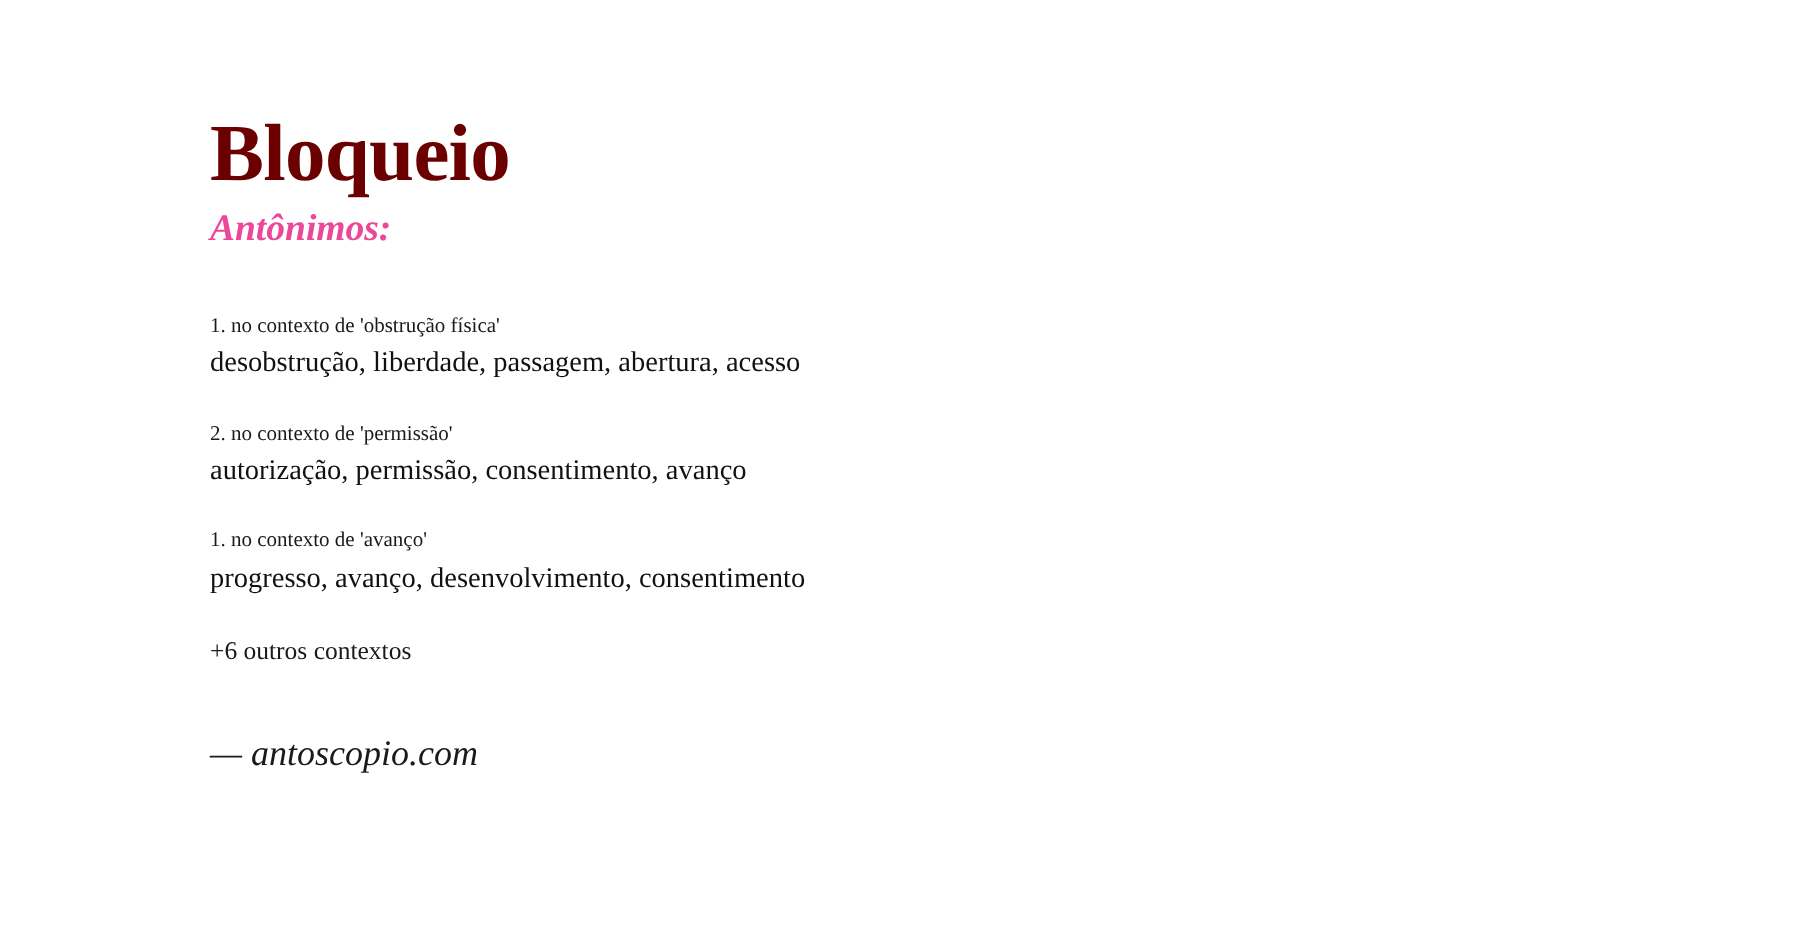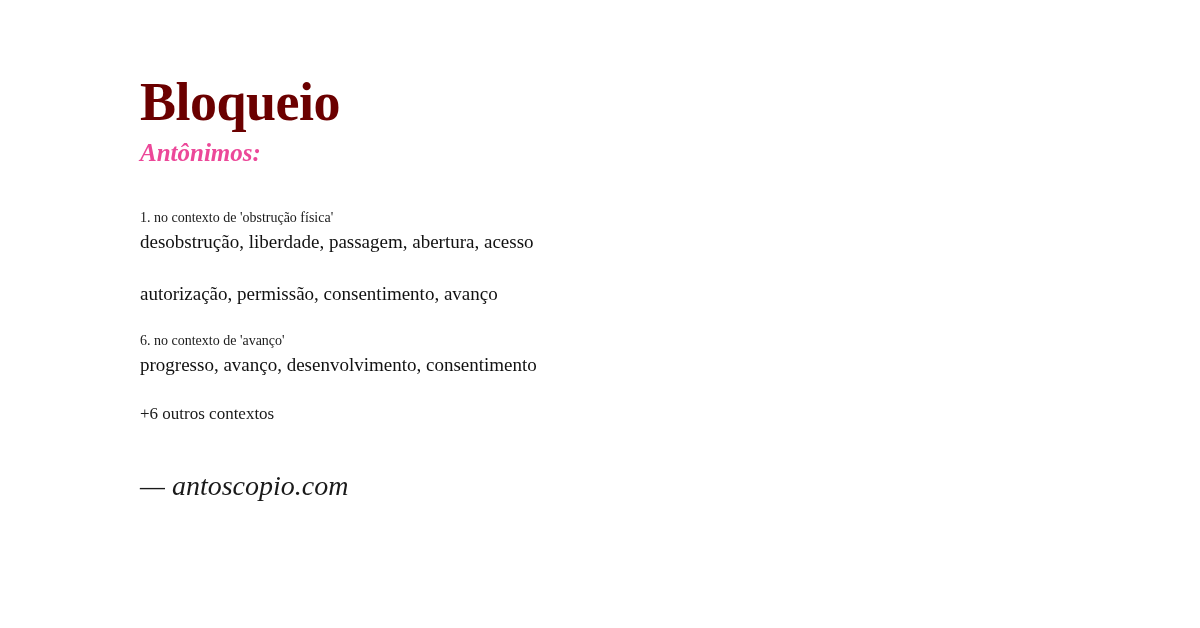--- a/index.html
+++ b/index.html
@@ -53,46 +53,47 @@
     color: #111111;
     line-height: 1.35;
   }
   .more {
     font-size: 17px;
     color: #1a1a1a;
     margin-top: 22px;
   }
   .source {
     margin-top: 46px;
-    font-size: 28px;
+    font-size: 24px;
     font-style: italic;
     color: #1a1a1a;
   }
 </style>
 </head>
 <body>
 
 <div class="page">
 
   <h1 class="title">Bloqueio</h1>
   <div class="subtitle">Antônimos:</div>
 
   <div class="senses">
 
     <div class="sense">
       <div class="sense-context">1. no contexto de 'obstrução física'</div>
       <div class="sense-words">desobstrução, liberdade, passagem, abertura, acesso</div>
     </div>
 
     <div class="sense">
+      <div class="sense-context">2. no contexto de 'permissão'</div>
       <div class="sense-words">autorização, permissão, consentimento, avanço</div>
     </div>
 
     <div class="sense">
-      <div class="sense-context">6. no contexto de 'avanço'</div>
+      <div class="sense-context">1. no contexto de 'avanço'</div>
       <div class="sense-words">progresso, avanço, desenvolvimento, consentimento</div>
     </div>
 
   </div>
 
   <div class="more">+6 outros contextos</div>
 
   <div class="source">— antoscopio.com</div>
 
 </div>

